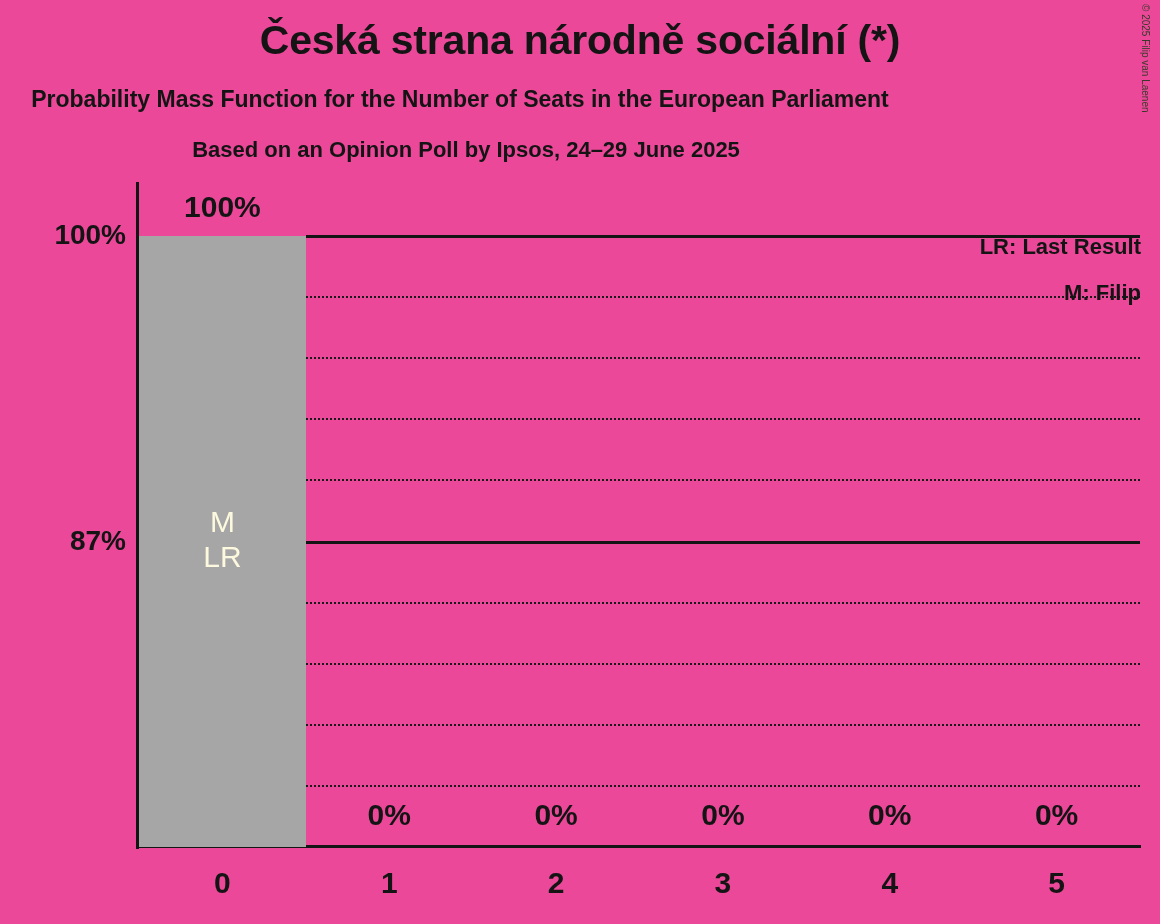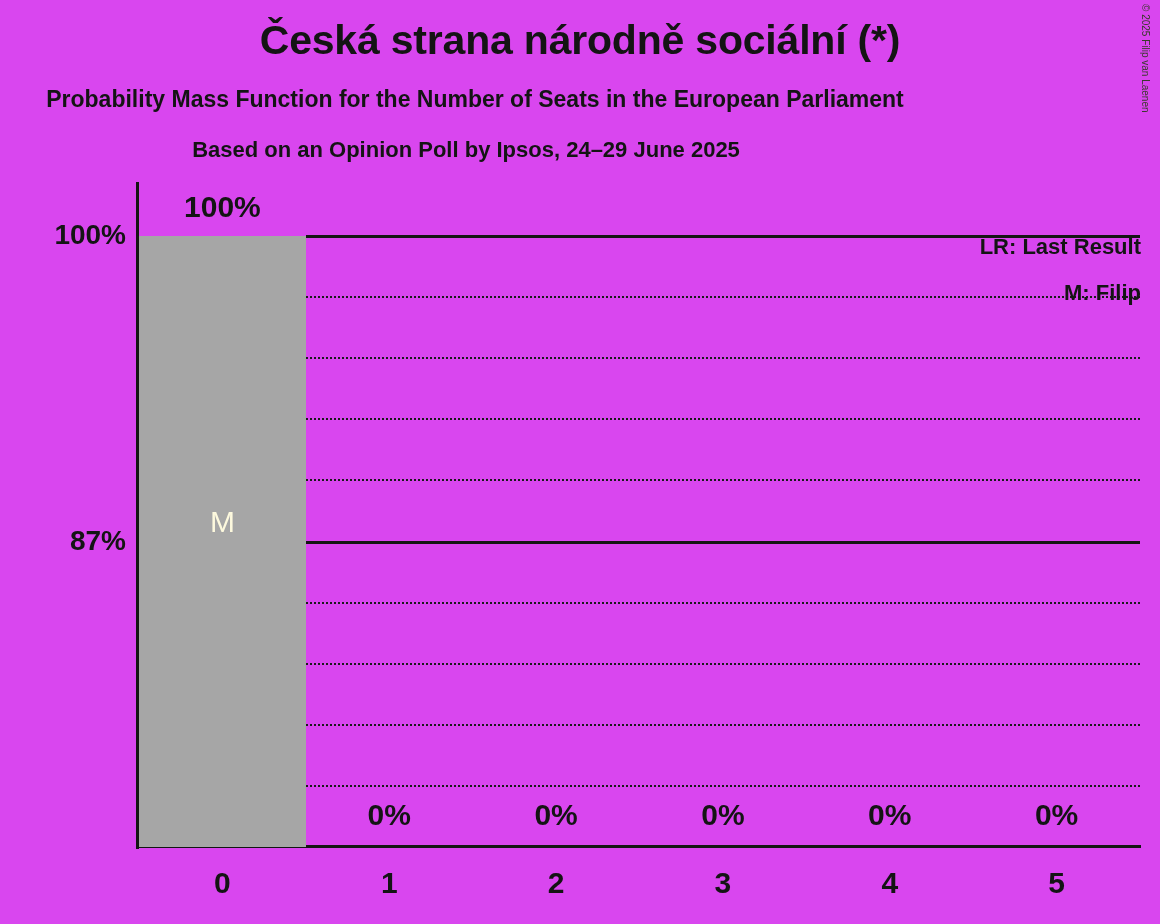--- a/index.html
+++ b/index.html
@@ -13,21 +13,21 @@
     overflow: hidden;
     font-family: "Liberation Sans", sans-serif;
     color: #1a1a1a;
     position: relative;
   }
 
   #root {
     position: relative;
     width: 1160px;
     height: 924px;
-    background: #d946ef;
+    background: #ec4899;
   }
 
   
   .title {
     position: absolute;
     left: 0;
     top: 20px;
     width: 1160px;
     text-align: center;
     font-size: 41px;
@@ -39,21 +39,20 @@
   .subtitle {
     position: absolute;
     left: 0;
     top: 88px;
     width: 920px;
     text-align: center;
     font-size: 23px;
     font-weight: bold;
     color: #141414;
     line-height: 1.0;
-    margin-left: 15px;
   }
   .subtitle2 {
     position: absolute;
     left: 0;
     top: 139px;
     width: 932px;
     text-align: center;
     font-size: 22px;
     font-weight: bold;
     color: #141414;
@@ -189,20 +188,21 @@
       <div class="gridline" style="top: 662.7px;"></div>
       <div class="gridline" style="top: 723.8px;"></div>
       <div class="gridline" style="top: 784.9px;"></div>
     </div>
 
   <div id="bars">
       <div class="bar" style="left: 139px; top: 236px; width: 166.833px; height: 611px;"></div>
       <div class="bar-value-label" style="left: 139px; width: 166.833px; top: 192px;">100%</div>
       <div class="bar-inner-label" style="left: 139px; width: 166.833px; top: 503.5px;">
         <div>M</div>
+        <div>LR</div>
       </div>
       <div class="bar-value-label" style="left: 305.833px; width: 166.833px; top: 800px;">0%</div>
       <div class="bar-value-label" style="left: 472.667px; width: 166.833px; top: 800px;">0%</div>
       <div class="bar-value-label" style="left: 639.5px; width: 166.833px; top: 800px;">0%</div>
       <div class="bar-value-label" style="left: 806.333px; width: 166.833px; top: 800px;">0%</div>
       <div class="bar-value-label" style="left: 973.167px; width: 166.833px; top: 800px;">0%</div>
     </div>
 
   <div id="yticks">
       <div class="y-tick-abs" style="top: 221px;">100%</div>

